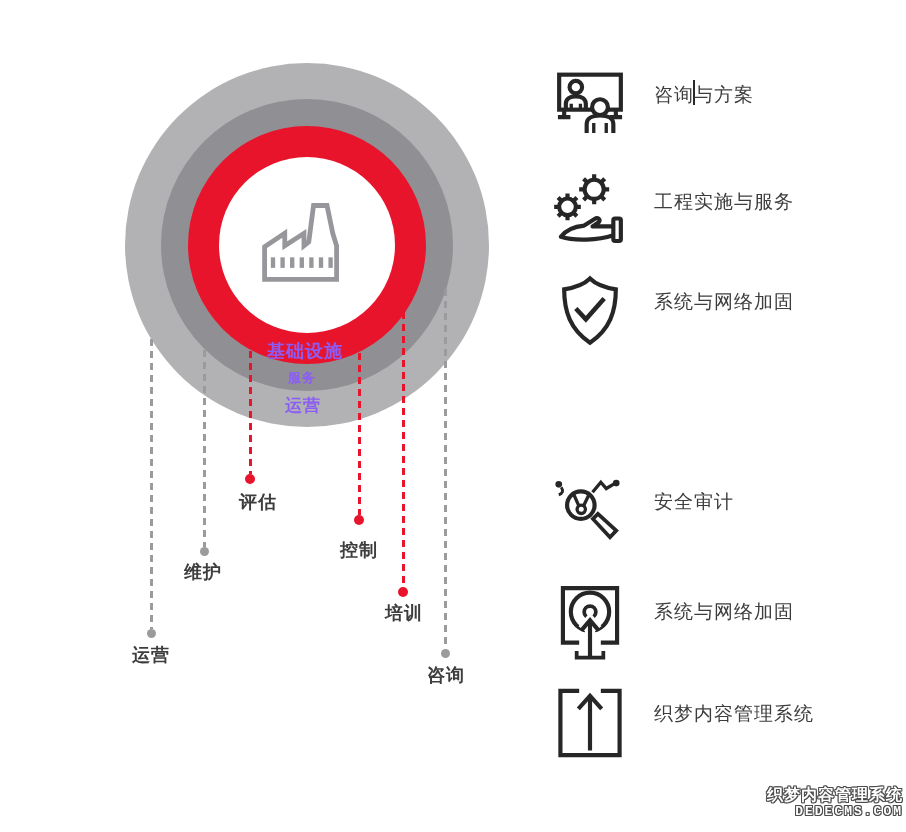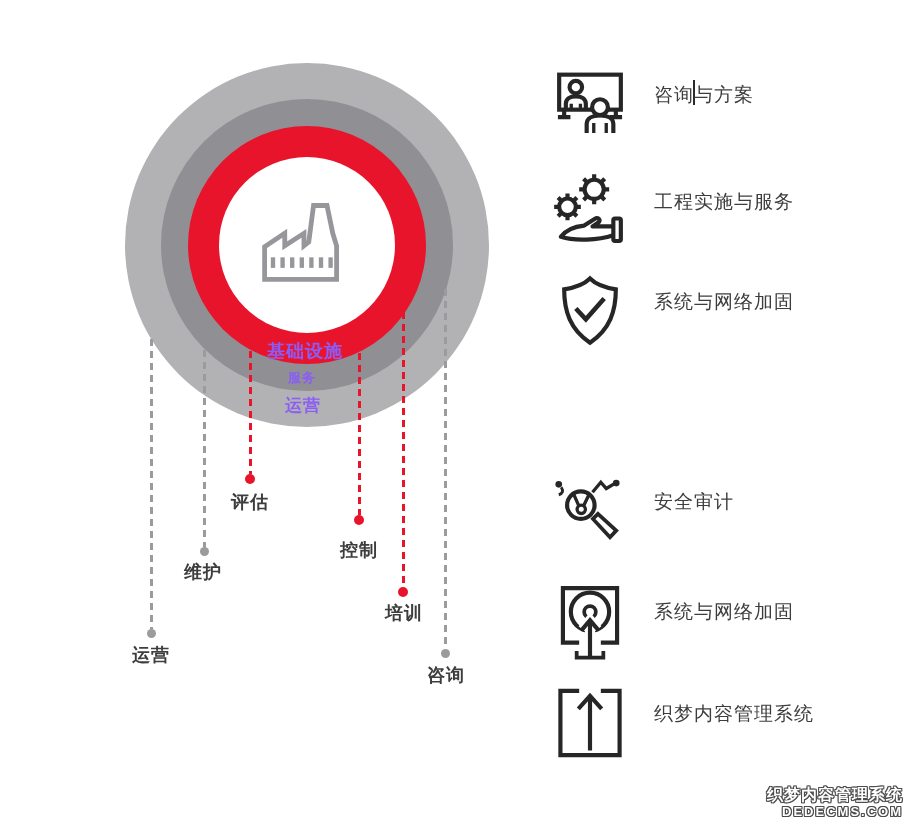--- a/index.html
+++ b/index.html
@@ -40,21 +40,21 @@
     display:inline-block;width:2px;height:25px;background:#2a2a2a;
     vertical-align:-4px;margin:0 -1px;
   }
   
   .watermark{
     position:absolute;right:3px;top:786px;text-align:right;z-index:5;color:#ffffff;
     text-shadow:-1px -1px 0 #4c4c4c,1px -1px 0 #4c4c4c,-1px 1px 0 #4c4c4c,1px 1px 0 #4c4c4c,
                  0 -1px 0 #4c4c4c,0 1px 0 #4c4c4c,-1px 0 0 #4c4c4c,1px 0 0 #4c4c4c;
   }
   .watermark .wm1{font-size:16px;font-weight:bold;letter-spacing:1px;line-height:18px;}
-  .watermark .wm2{font-family:Liberation Sans, sans-serif;font-size:13px;font-weight:bold;letter-spacing:2px;line-height:16px;}
+  .watermark .wm2{font-family:Liberation Mono, monospace;font-size:13px;font-weight:bold;letter-spacing:2px;line-height:16px;}
   svg{display:block;}
 </style>
 </head>
 <body>
 
 <div id="stage">
 
   <div class="ring" style="left:125px;top:63px;width:364px;height:364px;background:#b2b2b4;z-index:1;"></div>
   <div class="ring" style="left:161px;top:99px;width:292px;height:292px;background:#909094;z-index:1;"></div>
   <div class="ring" style="left:188px;top:126px;width:238px;height:238px;background:#e8142c;z-index:1;"></div>
@@ -82,21 +82,21 @@
   <div class="vline vline-gray" style="left:150px;top:339px;height:290px;"></div>
   <div class="dot dot-gray" style="left:147px;top:629px;"></div>
   <div class="callout-label" style="left:106px;top:643px;">运营</div>
 
   <div class="vline vline-gray" style="left:203px;top:350px;height:197px;"></div>
   <div class="dot dot-gray" style="left:200px;top:547px;"></div>
   <div class="callout-label" style="left:158px;top:560px;">维护</div>
 
   <div class="vline vline-red" style="left:249px;top:351px;height:123px;"></div>
   <div class="dot dot-red" style="left:245px;top:474px;"></div>
-  <div class="callout-label" style="left:205px;top:490px;">评估</div>
+  <div class="callout-label" style="left:213px;top:490px;">评估</div>
 
   <div class="vline vline-red" style="left:358px;top:353px;height:162px;"></div>
   <div class="dot dot-red" style="left:354px;top:515px;"></div>
   <div class="callout-label" style="left:314px;top:538px;">控制</div>
 
   <div class="vline vline-red" style="left:402px;top:312px;height:275px;"></div>
   <div class="dot dot-red" style="left:398px;top:587px;"></div>
   <div class="callout-label" style="left:359px;top:601px;">培训</div>
 
   <div class="vline vline-gray" style="left:444px;top:289px;height:360px;"></div>

